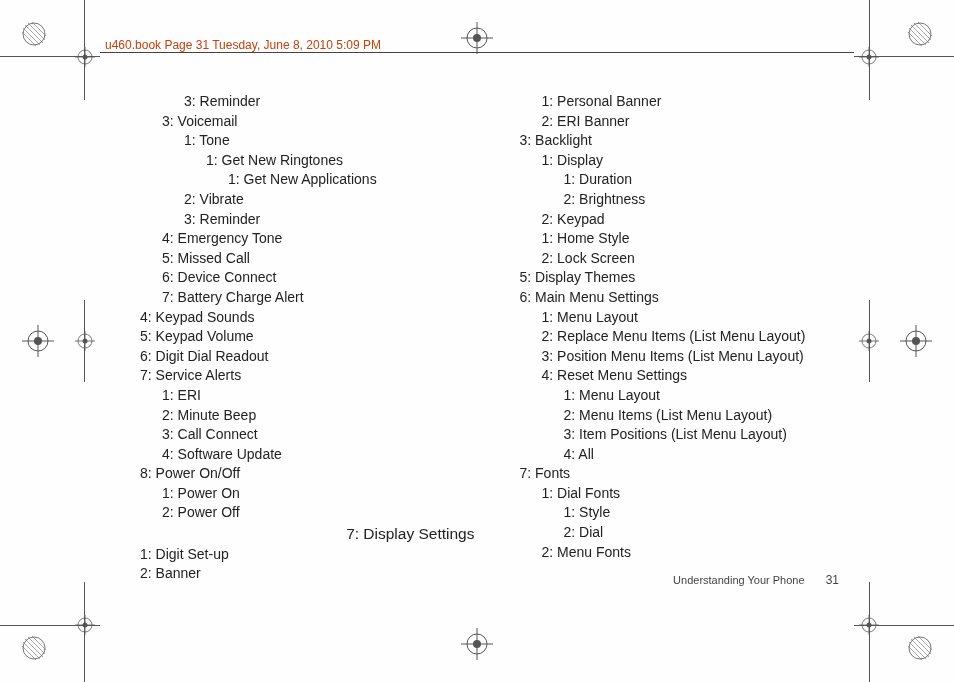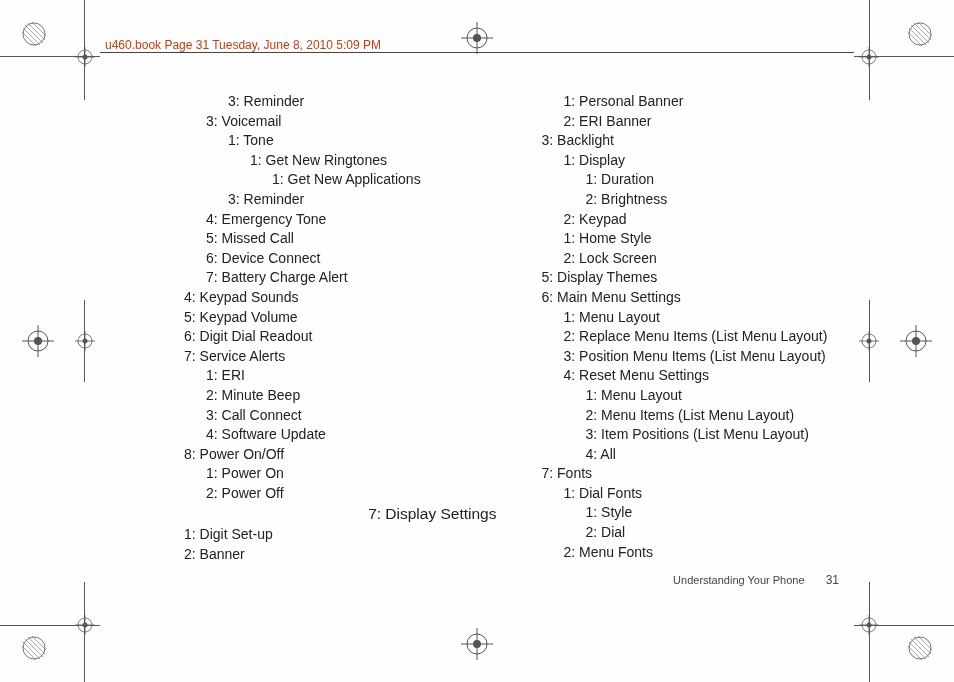--- a/index.html
+++ b/index.html
@@ -79,21 +79,20 @@
     .content {
       position: absolute;
       top: 92px;
       left: 140px;
       right: 100px;
       display: flex;
       gap: 45px;
       font-size: 14px;
       color: #222;
       line-height: 1.4;
-      margin-left: 44px;
     }
     .col { flex: 1; }
     .lvl0 { margin-left: 0; }
     .lvl1 { margin-left: 22px; }
     .lvl2 { margin-left: 44px; }
     .lvl3 { margin-left: 66px; }
     .lvl4 { margin-left: 88px; }
     .section { font-size: 15.5px; margin-left: 0; text-align: right; }
     .footer {
       position: absolute;
@@ -224,20 +223,21 @@
 <div class="header-line">u460.book  Page 31  Tuesday, June 8, 2010  5:09 PM</div>
 <div class="header-rule"></div>
 
 <div class="content">
   <div class="col" id="col1">
       <div class="lvl2">3: Reminder</div>
       <div class="lvl1">3: Voicemail</div>
       <div class="lvl2">1: Tone</div>
       <div class="lvl3">1: Get New Ringtones</div>
       <div class="lvl4">1: Get New Applications</div>
+      <div class="lvl2">2: Vibrate</div>
       <div class="lvl2">3: Reminder</div>
       <div class="lvl1">4: Emergency Tone</div>
       <div class="lvl1">5: Missed Call</div>
       <div class="lvl1">6: Device Connect</div>
       <div class="lvl1">7: Battery Charge Alert</div>
       <div class="lvl0">4: Keypad Sounds</div>
       <div class="lvl0">5: Keypad Volume</div>
       <div class="lvl0">6: Digit Dial Readout</div>
       <div class="lvl0">7: Service Alerts</div>
       <div class="lvl1">1: ERI</div>

